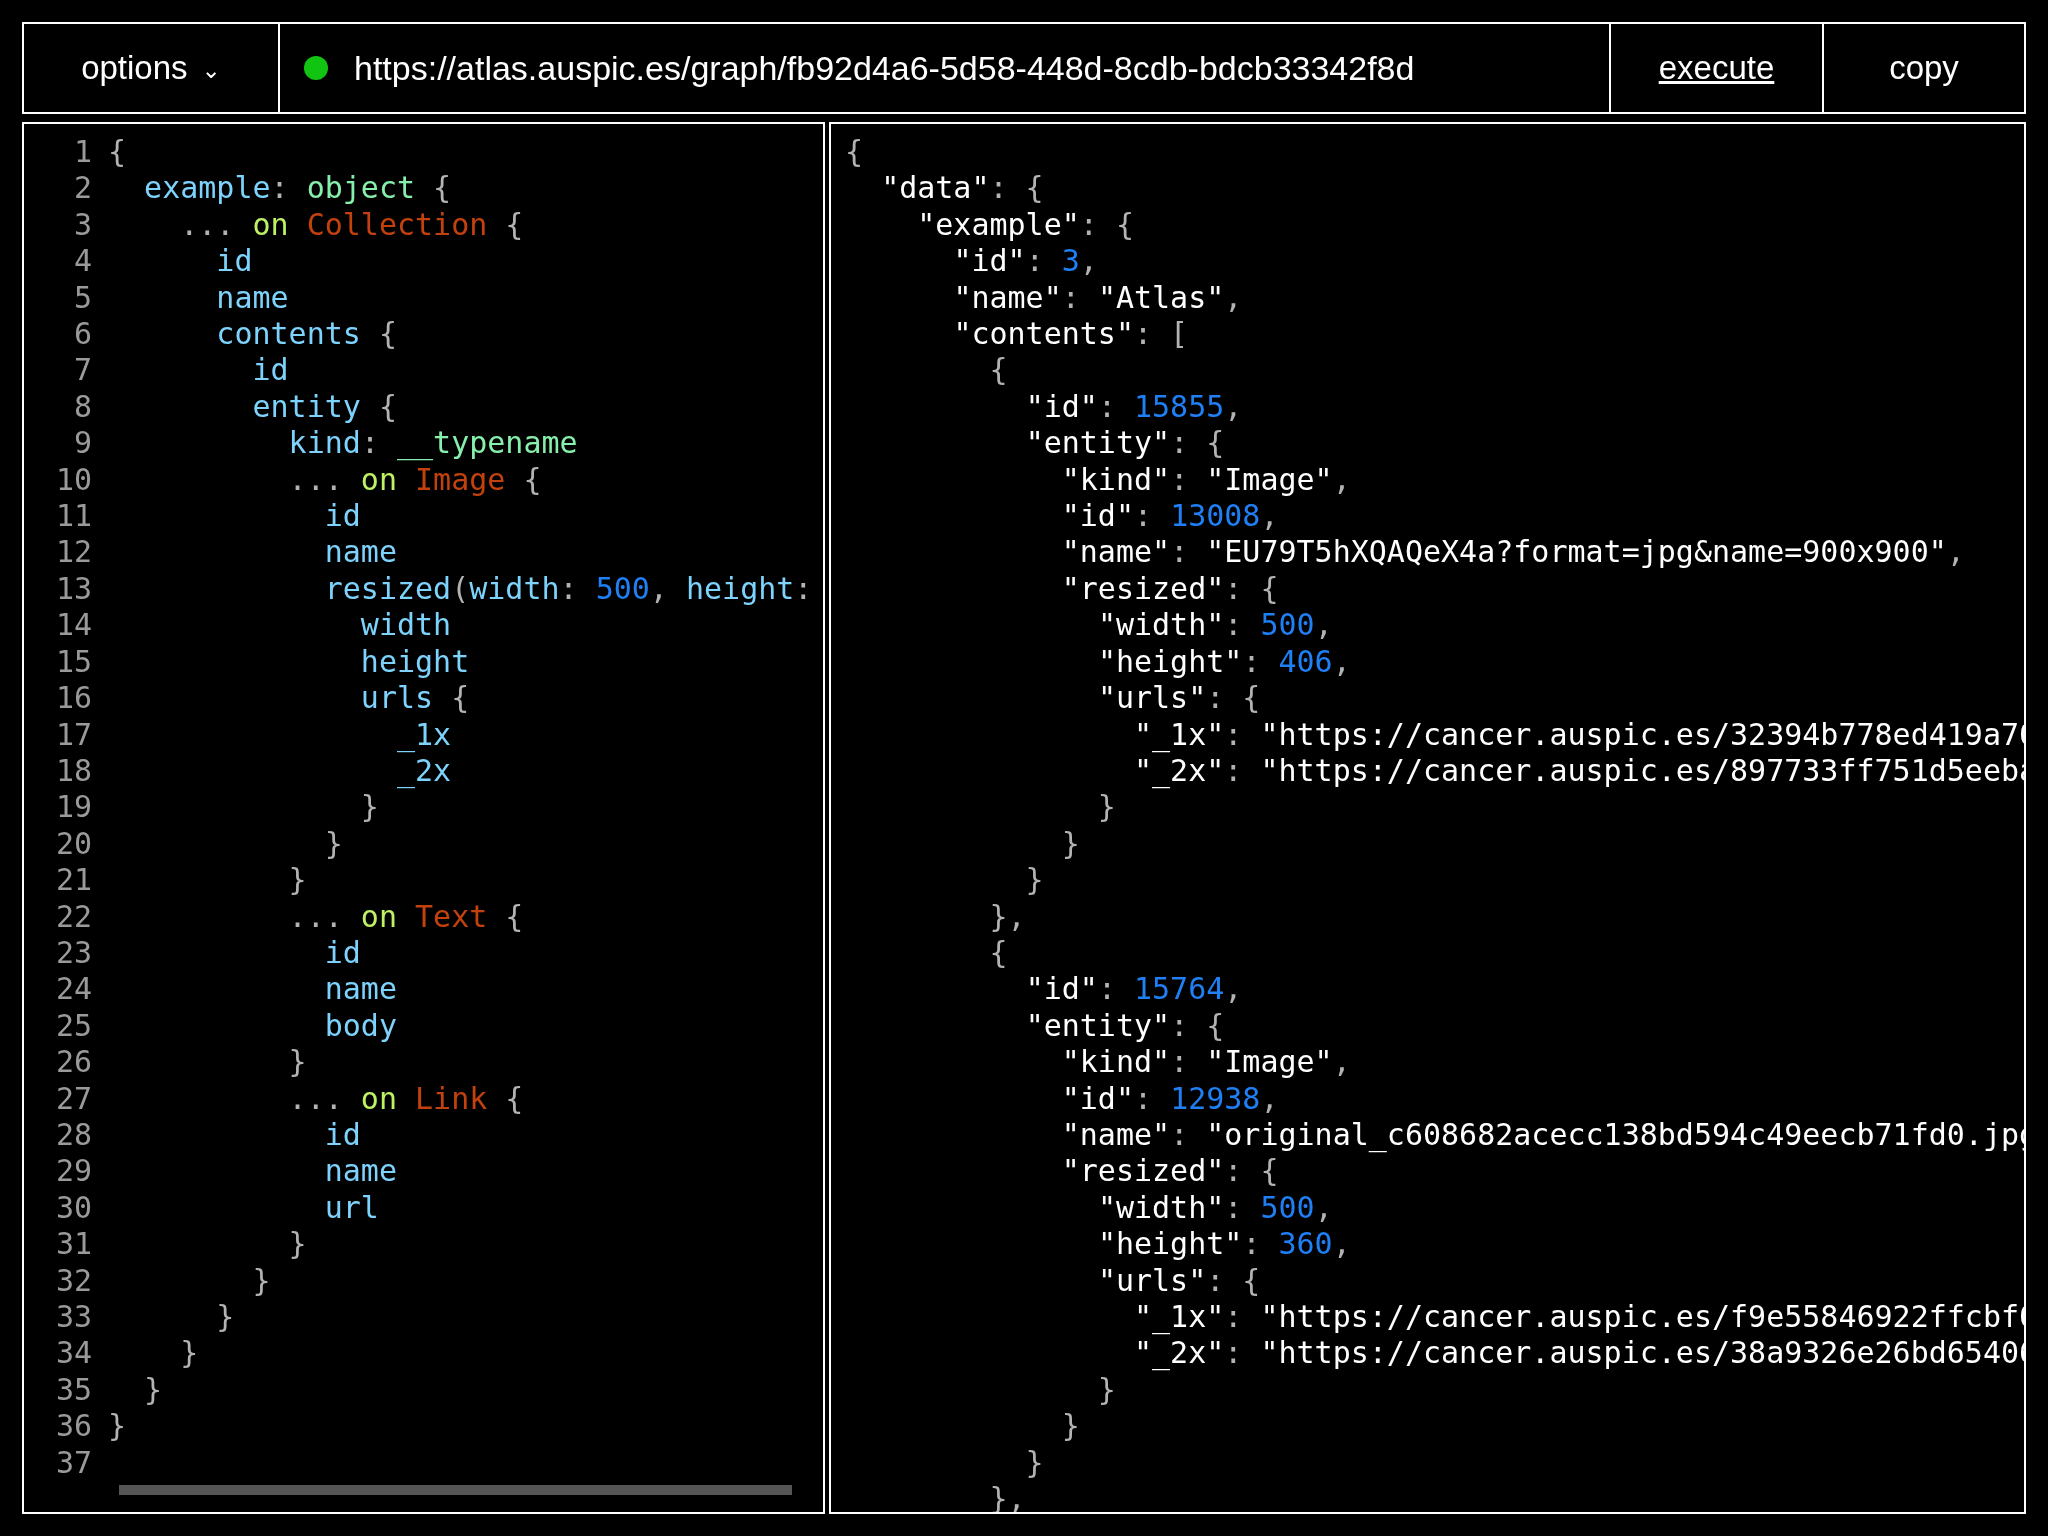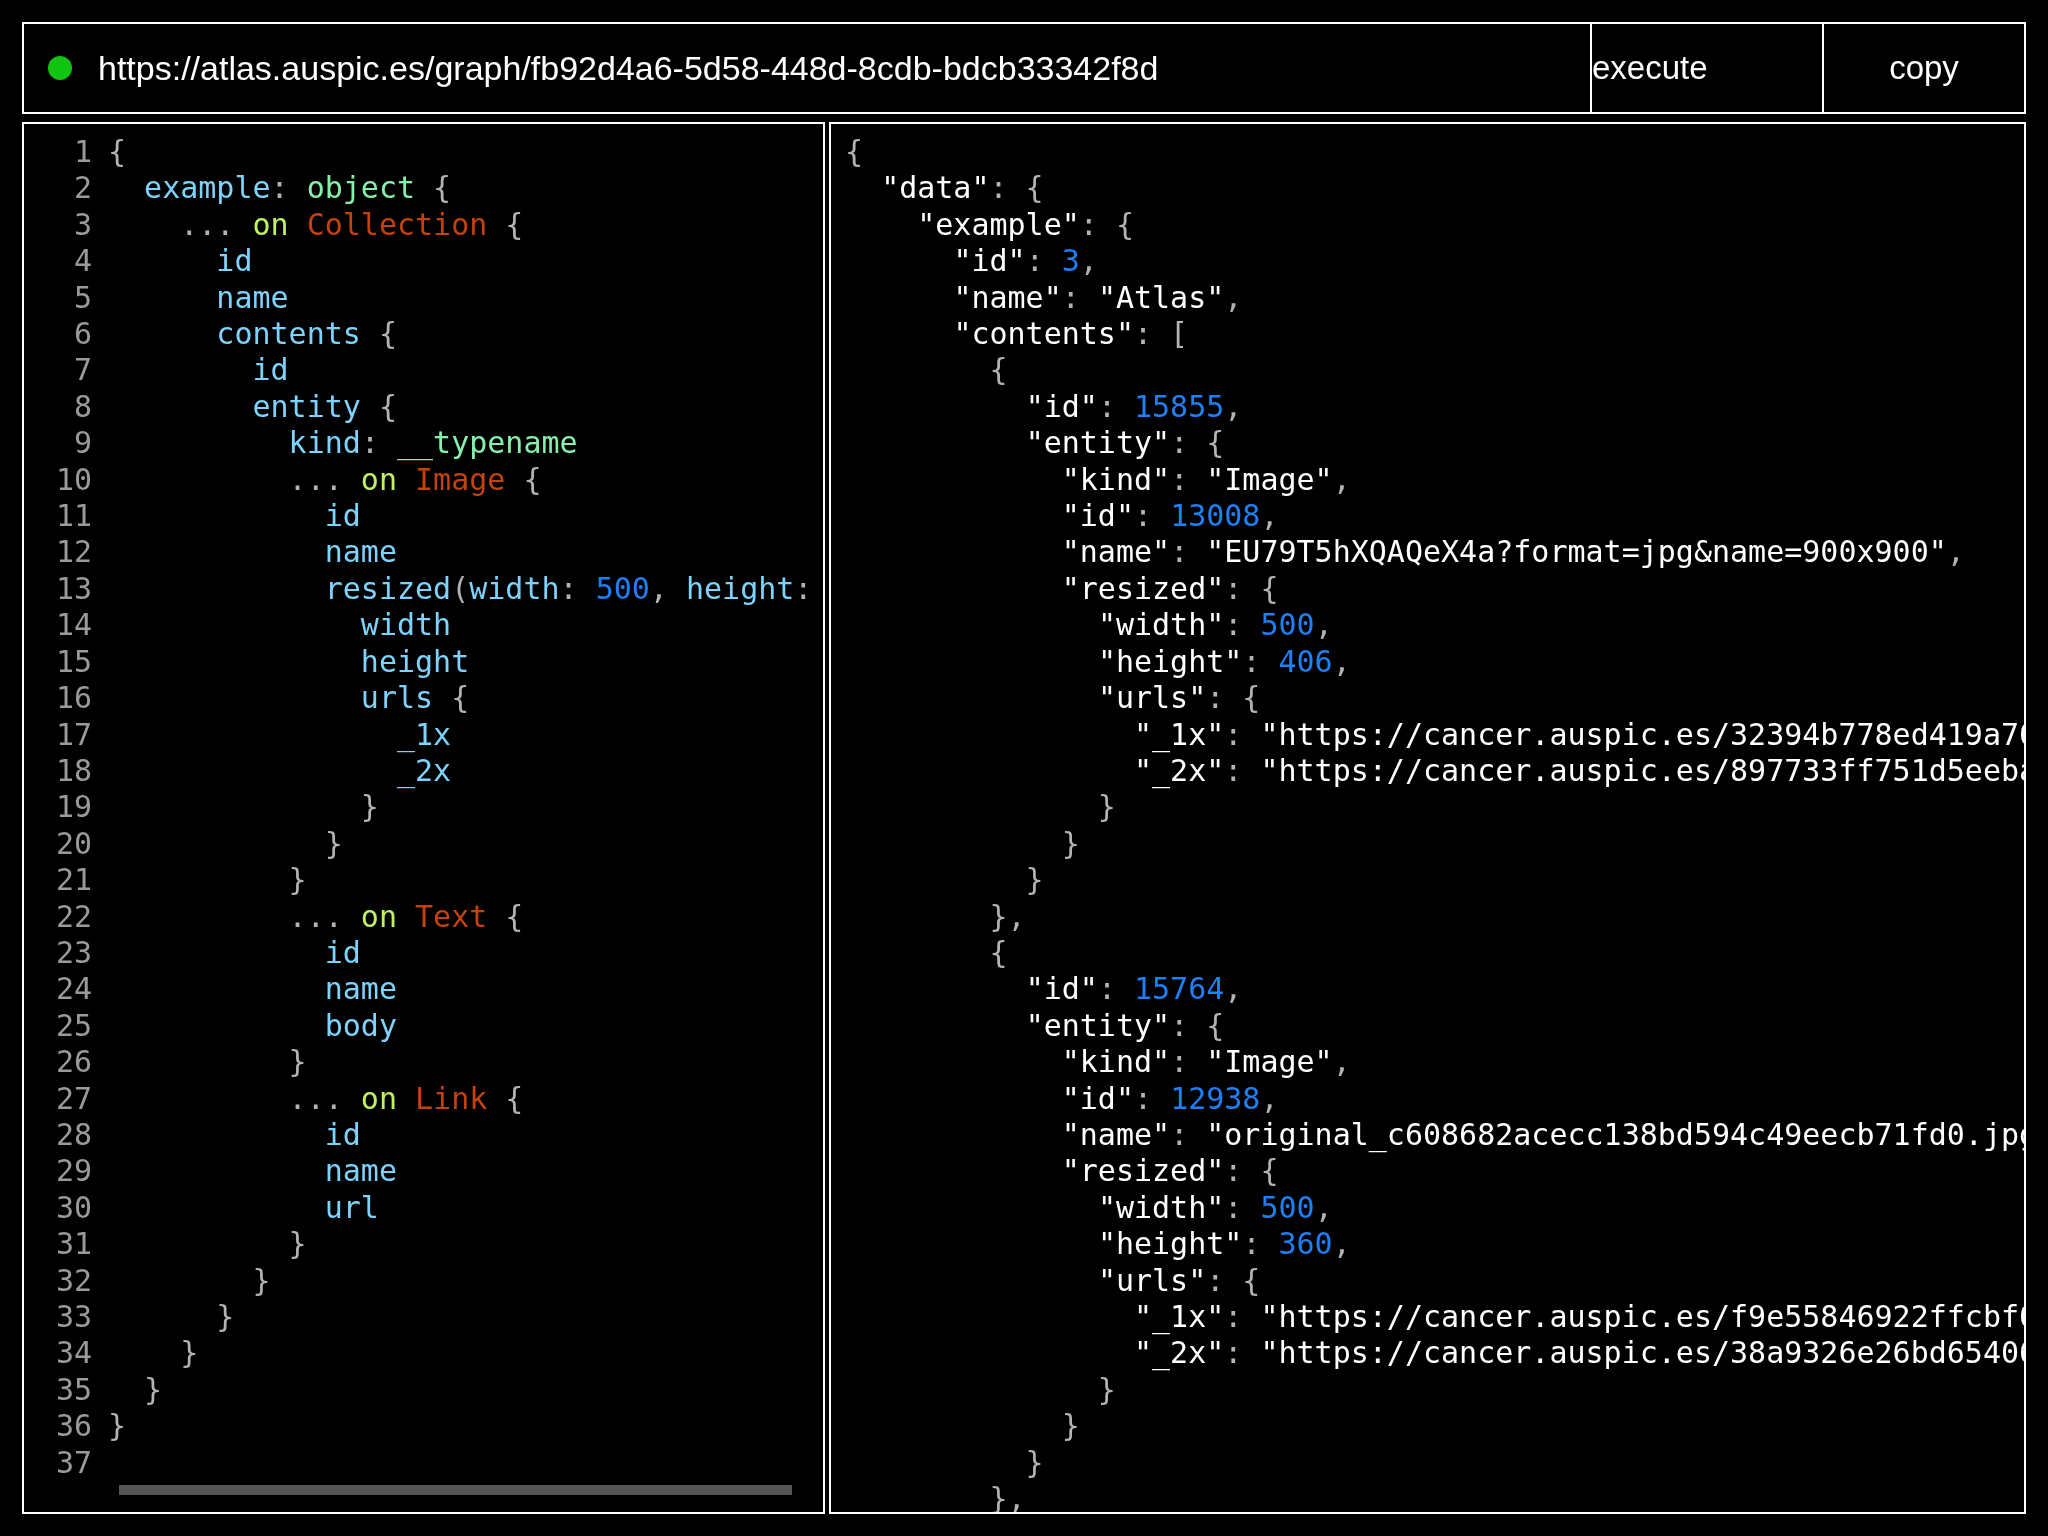--- a/index.html
+++ b/index.html
@@ -70,24 +70,25 @@
     width: 24px;
     height: 24px;
     border-radius: 50%;
     background: #12c412;
   }
   .tb-url-text {
     overflow: hidden;
     text-overflow: clip;
   }
   .tb-execute {
-    width: 232px;
-    justify-content: flex-start;
+    width: 213px;
+    justify-content: center;
     border-right: 2px solid #ffffff;
     font-size: 33px;
+    text-decoration: underline;
   }
   .tb-copy {
     width: 200px;
     justify-content: center;
     font-size: 33px;
   }
 
   
   .panes {
     position: absolute;
@@ -166,20 +167,24 @@
     border-radius: 0px;
   }
 </style>
 </head>
 <body>
 
 <div id="app">
 
   <div class="toolbar">
 
+    <div class="tb-cell tb-options">
+      <span>options</span>
+      <span class="chev">⌄</span>
+    </div>
 
     <div class="tb-cell tb-url">
       <span class="status-dot"></span>
       <span class="tb-url-text">https://atlas.auspic.es/graph/fb92d4a6-5d58-448d-8cdb-bdcb33342f8d</span>
     </div>
 
     <div class="tb-cell tb-execute">
       <span>execute</span>
     </div>
 

